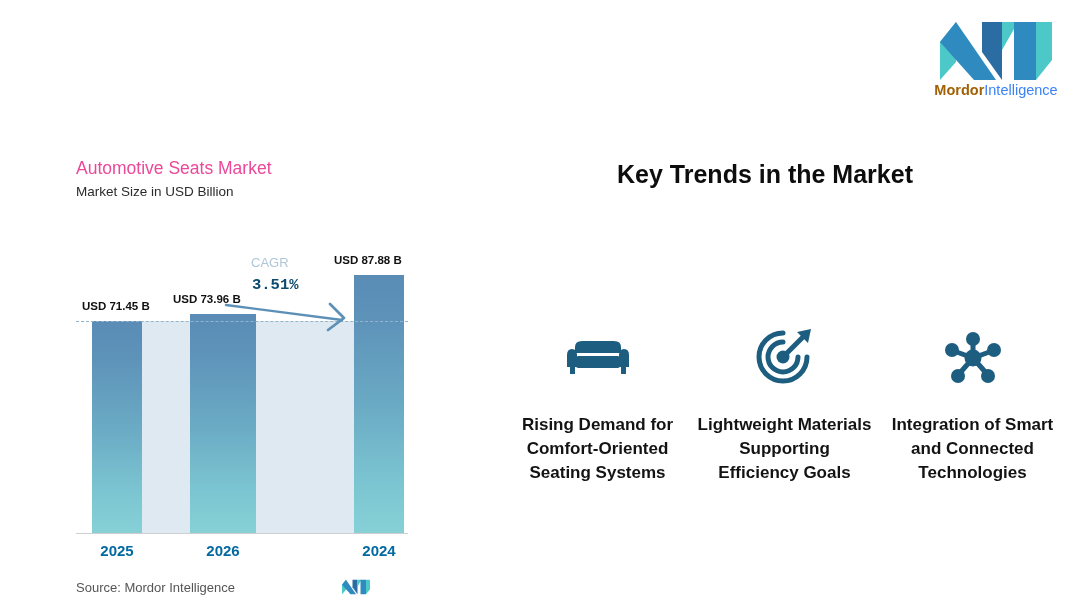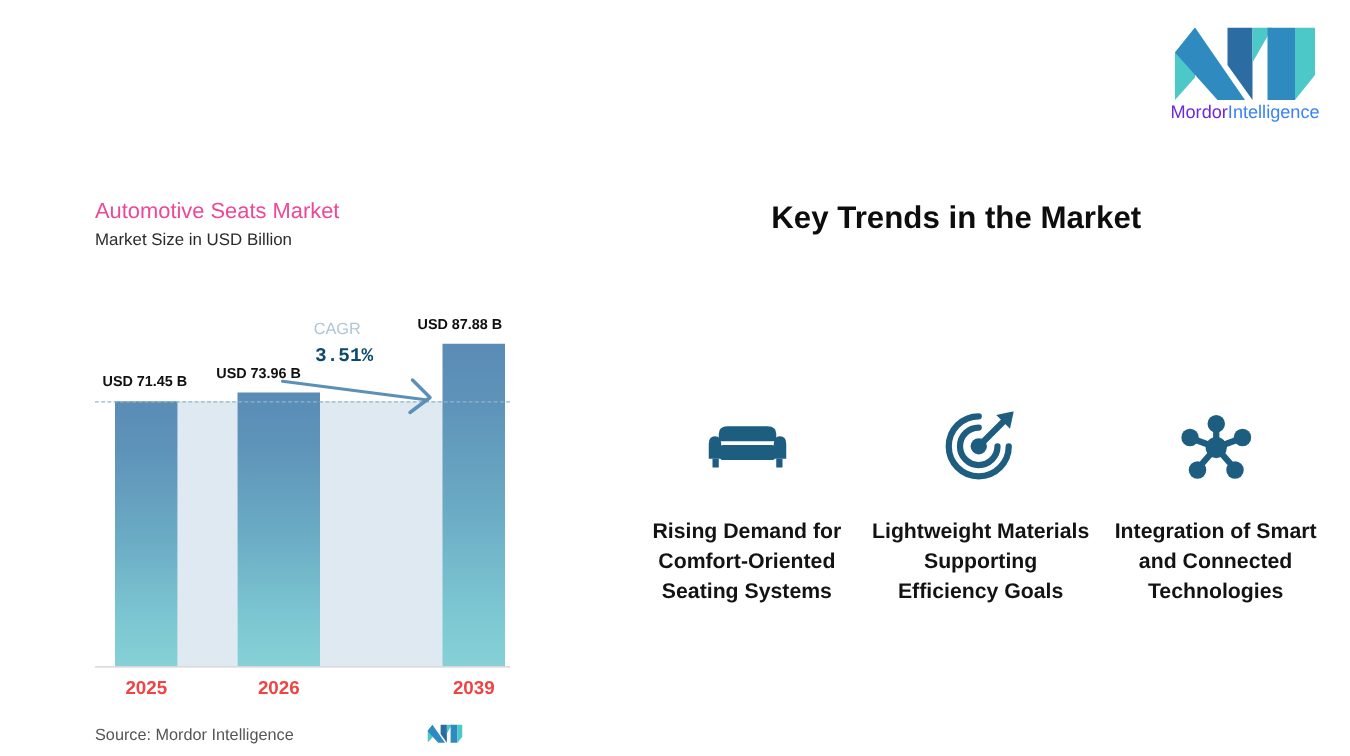--- a/index.html
+++ b/index.html
@@ -38,21 +38,21 @@
   }
   #brand-logo .logo-mark { position: absolute; left: 12px; top: 0; }
   #brand-wordmark {
     position: absolute;
     left: 0; top: 60px;
     width: 136px;
     text-align: center;
     font-size: 14.5px;
     white-space: nowrap;
   }
-  #brand-wordmark .wm-bold { font-weight: normal; color: #6d28d9; }
+  #brand-wordmark .wm-bold { font-weight: bold; color: #a16207; }
   #brand-wordmark .wm-light { font-weight: normal; color: #3b82f6; }
 
   
   #chart-panel {
     position: absolute;
     left: 0; top: 130px;
     width: 500px; height: 475px;
   }
   #chart-title {
     position: absolute;
@@ -105,21 +105,21 @@
     font-size: 11.5px;
     font-weight: bold;
     color: #111111;
     white-space: nowrap;
   }
   .x-label {
     position: absolute;
     top: 292px;
     font-size: 15px;
     font-weight: bold;
-    color: #ef4444;
+    color: #0369a1;
     text-align: center;
     white-space: nowrap;
   }
   #cagr-word {
     position: absolute;
     font-size: 13px;
     color: #aec7d8;
     white-space: nowrap;
   }
   #cagr-value {
@@ -227,21 +227,21 @@
     <div id="cagr-word" style="left:175px; bottom:264px;">CAGR</div>
     <div id="cagr-value" style="left:176px; bottom:240px;">3.51%</div>
 
     <svg id="cagr-arrow" width="332" height="284" viewBox="0 0 332 284">
       <path d="M 150 215 L 266 230" transform="translate(0,-160)" fill="none" stroke="#5d90b7" stroke-width="2.4" stroke-linecap="round"></path>
       <path d="M 254 54 L 268 68 L 252 80" fill="none" stroke="#5d90b7" stroke-width="2.8" stroke-linecap="round" stroke-linejoin="round"></path>
     </svg>
 
     <div class="x-label" style="left:13px;  width:56px;">2025</div>
     <div class="x-label" style="left:119px; width:56px;">2026</div>
-    <div class="x-label" style="left:275px; width:56px;">2039</div>
+    <div class="x-label" style="left:275px; width:56px;">2024</div>
   </div>
 
   <div id="source-row">
     <div id="source-text">
       <span>Source:</span>
       <span>Mordor Intelligence</span>
     </div>
     <svg id="source-logo" width="28" height="18" viewBox="0 0 112 58">
       <polygon points="0,58 0,20 16,0 16,40" fill="#4cc8c8"></polygon>
       <polygon points="0,20 16,0 56,58 34,58" fill="#2f8bbf"></polygon>

